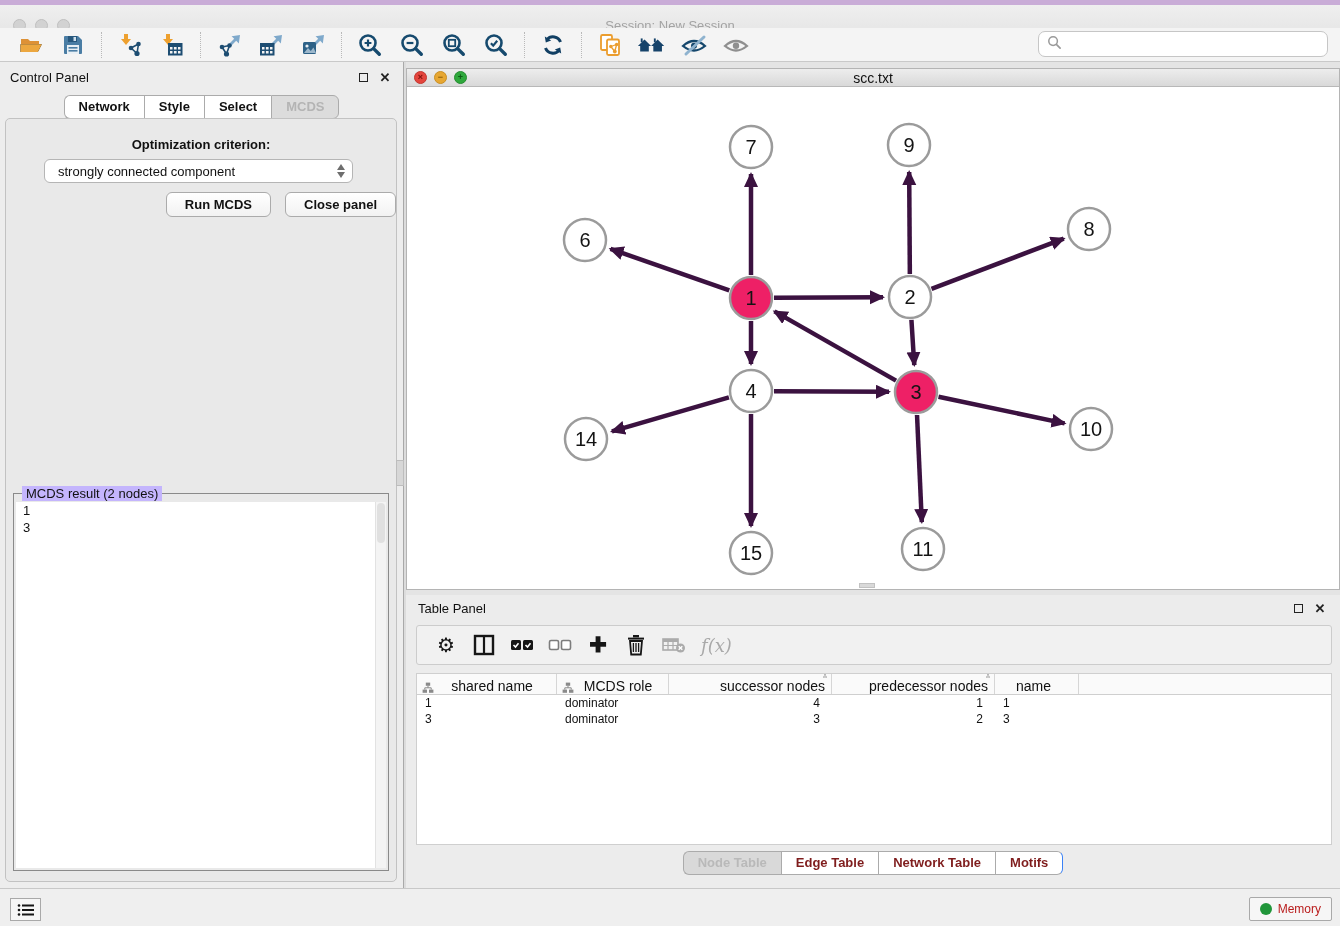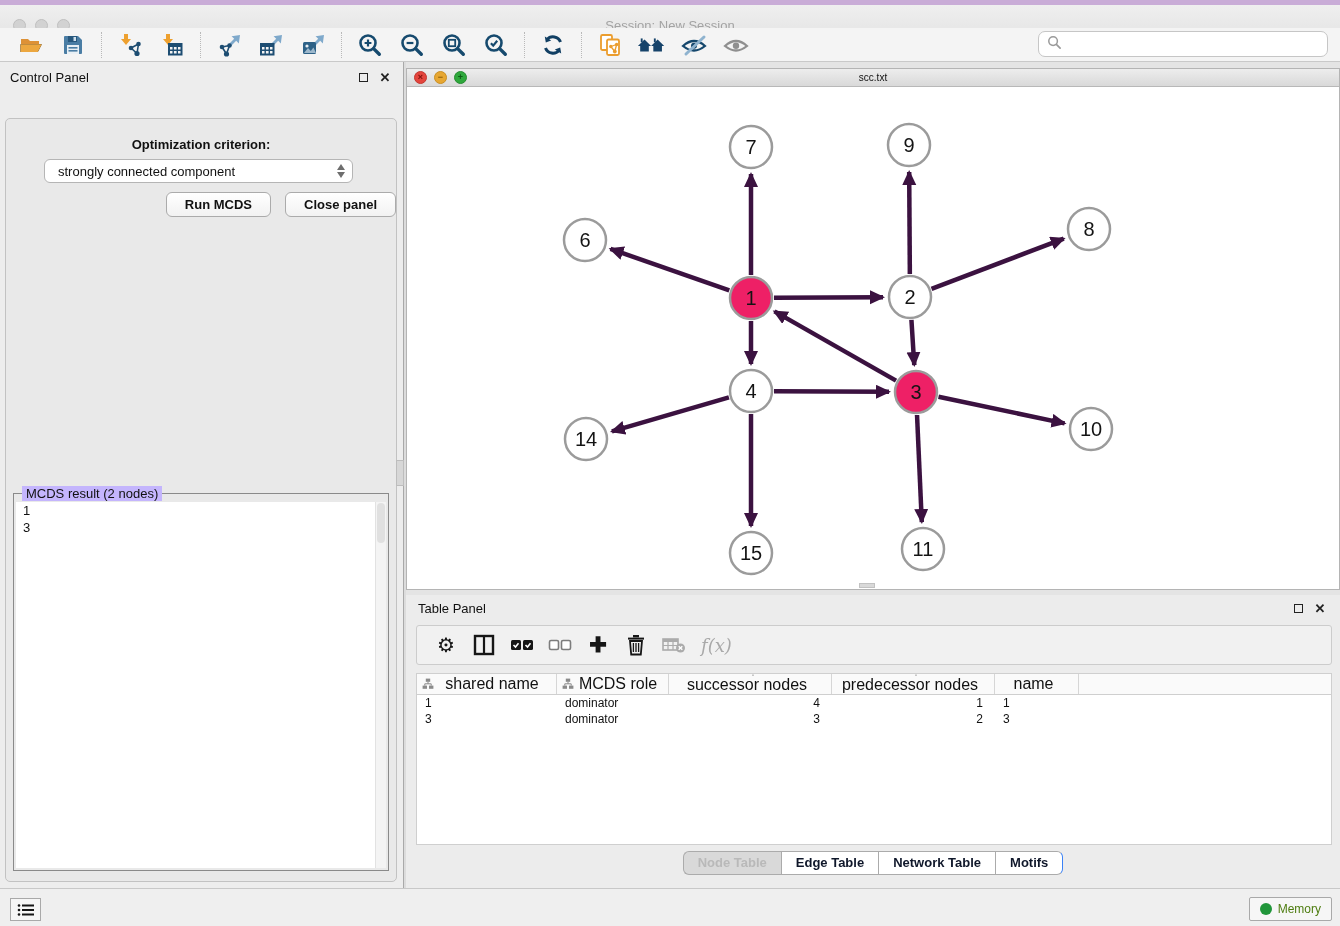--- a/index.html
+++ b/index.html
@@ -72,58 +72,58 @@
   .net-window { position:absolute; left:406px; top:68px; width:934px; height:522px;
                 border:1px solid #b4b4b4; background:#fff; }
   .net-titlebar { height:18px; background:linear-gradient(#ededed,#d9d9d9); border-bottom:1px solid #b8b8b8;
                   display:flex; align-items:center; position:relative; }
   .net-lights { display:flex; gap:7px; margin-left:7px; }
   .light { width:13px; height:13px; border-radius:50%; font-size:9px; font-weight:bold;
            display:flex; align-items:center; justify-content:center; line-height:1; }
   .light.red { background:#e4453d; color:#7d100c; border:1px solid #c23730; }
   .light.yel { background:#e7a732; color:#8a5d08; border:1px solid #c98f23; }
   .light.grn { background:#2fa83c; color:#0d5c16; border:1px solid #268c31; }
-  .net-title { position:absolute; left:0; right:0; text-align:center; font-size:10px; color:#111; }
+  .net-title { position:absolute; left:0; right:0; text-align:center; font-size:14px; color:#111; }
   .net-canvas { position:absolute; left:0; right:0; top:18px; bottom:0; background:#fff; }
   .net-grip { position:absolute; bottom:1px; left:452px; width:16px; height:5px; background:#d9d9d9; border:1px solid #c2c2c2; }
 
   
   .table-panel { position:absolute; left:406px; top:595px; width:934px; height:293px; background:#ececec; }
   .tp-head { height:26px; display:flex; align-items:center; padding:0 12px; }
   .tp-toolbar { position:absolute; left:10px; right:8px; top:30px; height:40px; background:#f1f1f1;
                 border:1px solid #cccccc; border-radius:3px; display:flex; align-items:center; padding-left:10px; }
   .tp-icon { width:26px; height:26px; display:flex; align-items:center; justify-content:center; margin:0 6px; }
   .tp-icon.gear-glyph { font-size:20px; color:#161616; }
   .tp-icon.plus-glyph { font-size:21px; font-weight:bold; color:#161616; }
   .fx { font-family:"DejaVu Serif", serif; font-style:italic; font-size:18px; color:#a9a9a9; margin-left:8px; }
 
   .data-table { position:absolute; left:10px; right:8px; top:78px; bottom:43px; background:#fff;
                 border:1px solid #cfcfcf; overflow:hidden; }
   .thead { display:flex; height:21px; background:#fafafa; border-bottom:1px solid #cfcfcf; }
-  .th { display:flex; align-items:center; border-right:1px solid #d6d6d6; font-size:16px; color:#111; }
+  .th { display:flex; align-items:flex-end; border-right:1px solid #d6d6d6; font-size:14px; color:#111; }
   .th .th-label { flex:1; text-align:center; padding-right:6px; }
   .th svg { margin-left:5px; }
   .trow { display:flex; height:16px; align-items:center; }
   .td { font-size:12px; color:#111; overflow:hidden; white-space:nowrap; }
 
   .tp-tabs { position:absolute; left:0; right:0; bottom:13px; display:flex; justify-content:center; }
-  .tp-tab { font-size:13px; font-weight:bold; padding:3px 14px 4px; background:#fff; color:#0f172a;
+  .tp-tab { font-size:13px; font-weight:bold; padding:3px 14px 4px; background:#fff; color:#7f1d1d;
             border:1px solid #ababab; border-right:none; }
   .tp-tab:first-child { border-radius:6px 0 0 6px; }
   .tp-tab:last-child { border-radius:0 6px 6px 0; border-right:1px solid #3b82f6; }
   .tp-tab.selected { background:#d9d9d9; color:#b9b9b9; }
 
   
   .status-bar { position:absolute; left:0; right:0; top:888px; height:38px; background:#efefef;
                 border-top:1px solid #c8c8c8; }
   .list-btn { position:absolute; left:10px; top:9px; width:31px; height:23px; background:#f6f6f6;
               border:1px solid #a9a9a9; display:flex; align-items:center; justify-content:center; }
   .memory-btn { position:absolute; right:8px; top:8px; height:24px; background:#f6f6f6;
                 border:1px solid #a9a9a9; border-radius:2px; display:flex; align-items:center;
-                gap:6px; padding:0 10px; font-size:12px; color:#4d7c0f; }
+                gap:6px; padding:0 10px; font-size:12px; color:#b91c1c; }
   .mem-dot { width:12px; height:12px; border-radius:50%; background:#21963a; }
 </style>
 </head>
 <body>
 
 <div class="screen">
 
   <div class="top-strip"></div>
 
   <div class="titlebar">
@@ -282,20 +282,26 @@
   <div class="control-panel">
     <div class="panel-head">
       <span class="panel-title">Control Panel</span>
       <span class="win-btn">
           <span class="float-glyph"></span>
         </span>
       <span class="win-btn">
           <span>✕</span>
         </span>
     </div>
+    <div class="cp-tabs" id="cp-tabs">
+        <span class="cp-tab">Network</span>
+        <span class="cp-tab">Style</span>
+        <span class="cp-tab">Select</span>
+        <span class="cp-tab selected">MCDS</span>
+      </div>
     <div class="cp-body">
       <div class="opt-label">Optimization criterion:</div>
       <div class="dropdown">
         <span>strongly connected component</span>
         <span class="stepper">
             <span class="up"></span>
             <span class="down"></span>
           </span>
       </div>
       <div class="btn-row">

